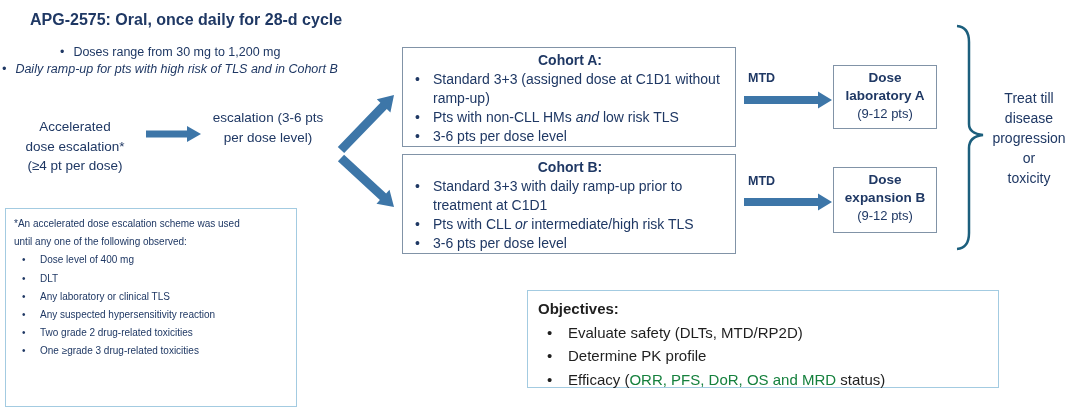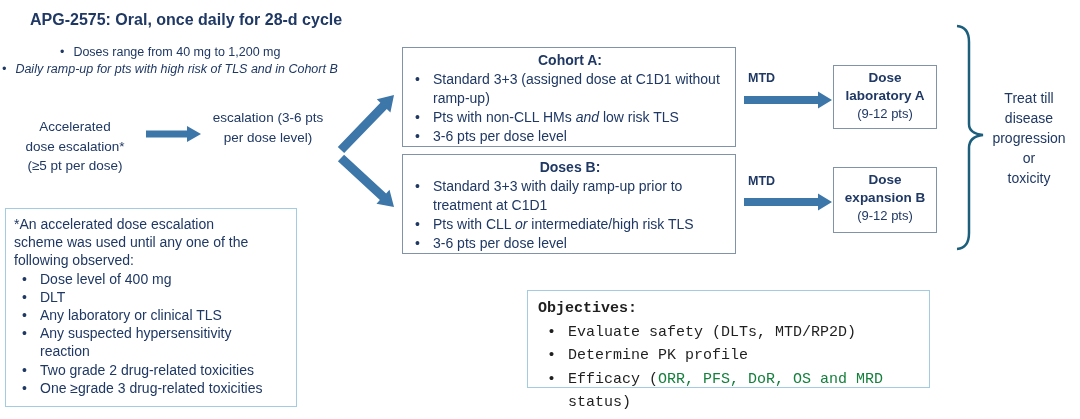--- a/index.html
+++ b/index.html
@@ -50,32 +50,32 @@
   .exp-b { top:167px; height:66px; }
   .exp-title { font-weight:bold; font-size:13.5px; line-height:18px; }
   .exp-sub { font-size:13px; line-height:18px; }
 
   
   .treat { left:975px; top:88px; width:108px; text-align:center; font-size:14px; line-height:20px; }
 
   
   .footnote-box {
     left:5px; top:208px; width:292px; height:199px; box-sizing:border-box;
-    border:1px solid #A3CBE1; background:#fff; font-size:14px; line-height:18.2px;
+    border:1px solid #A3CBE1; background:#fff; font-size:10px; line-height:18.2px;
     padding:6px 6px 0 8px;
   }
   .fn-intro { width:238px; }
   .fn-li { position:relative; padding-left:26px; width:258px; box-sizing:border-box; }
   .fn-li::before { content:"•"; position:absolute; left:8px; }
 
   
   .objectives-box {
-    left:527px; top:290px; width:403px; height:98px; box-sizing:border-box;
+    left:527px; top:290px; width:472px; height:98px; box-sizing:border-box;
     border:1px solid #A3CBE1; background:#fff; color:#1f1f1f;
-    font-size:15px; line-height:23.5px; padding:6px 10px 0 10px;font-family:Liberation Mono, monospace;
+    font-size:15px; line-height:23.5px; padding:6px 10px 0 10px;
   }
   .obj-title { font-weight:bold; }
   .obj-li { position:relative; padding-left:30px; }
   .obj-li::before { content:"•"; position:absolute; left:9px; }
   .blue-span { color:#15803d; }
 
   
   .overlay { position:absolute; left:0; top:0; pointer-events:none; }
   .arrow { fill:#3D76A8; }
   .brace-path { fill:none; stroke:#1C5F7D; stroke-width:2.5; }
@@ -90,48 +90,48 @@
     <polygon class="arrow" points="344.2,153.1 386.8,108.9 390.4,112.4 394,95 376.8,99.2 380.4,102.7 337.8,146.9"></polygon>
     <polygon class="arrow" points="337.9,161.3 379.9,200.1 376.5,203.8 394,207 389.5,189.8 386.1,193.5 344.1,154.7"></polygon>
     <polygon class="arrow" points="744,96 818,96 818,91.5 832,100 818,108.5 818,104 744,104"></polygon>
     <polygon class="arrow" points="744,198 818,198 818,193.5 832,202 818,210.5 818,206 744,206"></polygon>
     <path class="brace-path" d="M 957,26 Q 969,27 969,42 L 969,124 Q 969,133.5 983,135 Q 969,136.5 969,148 L 969,233 Q 969,248 957,249"></path>
   </svg>
 
   <div class="abs slide-title">APG-2575: Oral, once daily for 28-d cycle</div>
   <div class="abs hdr-bullet hdr-b1">
     <span class="dot">•</span>
-    <span>Doses range from 40 mg to 1,200 mg</span>
+    <span>Doses range from 30 mg to 1,200 mg</span>
   </div>
   <div class="abs hdr-bullet hdr-b2">
     <span class="dot">•</span>
     <span>Daily ramp-up for pts with high risk of TLS and in Cohort B</span>
   </div>
 
   <div class="abs flow-block accelerated">
     <div>Accelerated</div>
     <div>dose escalation*</div>
-    <div>(≥5 pt per dose)</div>
+    <div>(≥4 pt per dose)</div>
   </div>
   <div class="abs flow-block standard">
     <div>escalation (3-6 pts</div>
     <div>per dose level)</div>
   </div>
 
   <div class="abs cohort-box cohort-a">
     <div class="cohort-title">Cohort A:</div>
     <ul class="blist">
       <li class="b-li">Standard 3+3 (assigned dose at C1D1 without ramp-up)</li>
       <li class="b-li"><span class="u"><span>Pts with non-CLL HMs </span><span class="em-i">and</span><span> low risk TLS</span></span></li>
       <li class="b-li">3-6 pts per dose level</li>
     </ul>
   </div>
 
   <div class="abs cohort-box cohort-b">
-    <div class="cohort-title">Doses B:</div>
+    <div class="cohort-title">Cohort B:</div>
     <ul class="blist">
       <li class="b-li">Standard 3+3 with daily ramp-up prior to treatment at C1D1</li>
       <li class="b-li"><span class="u"><span>Pts with CLL </span><span class="em-i">or</span><span> intermediate/high risk TLS</span></span></li>
       <li class="b-li">3-6 pts per dose level</li>
     </ul>
   </div>
 
   <div class="abs mtd-label mtd-a">MTD</div>
   <div class="abs mtd-label mtd-b">MTD</div>
 

